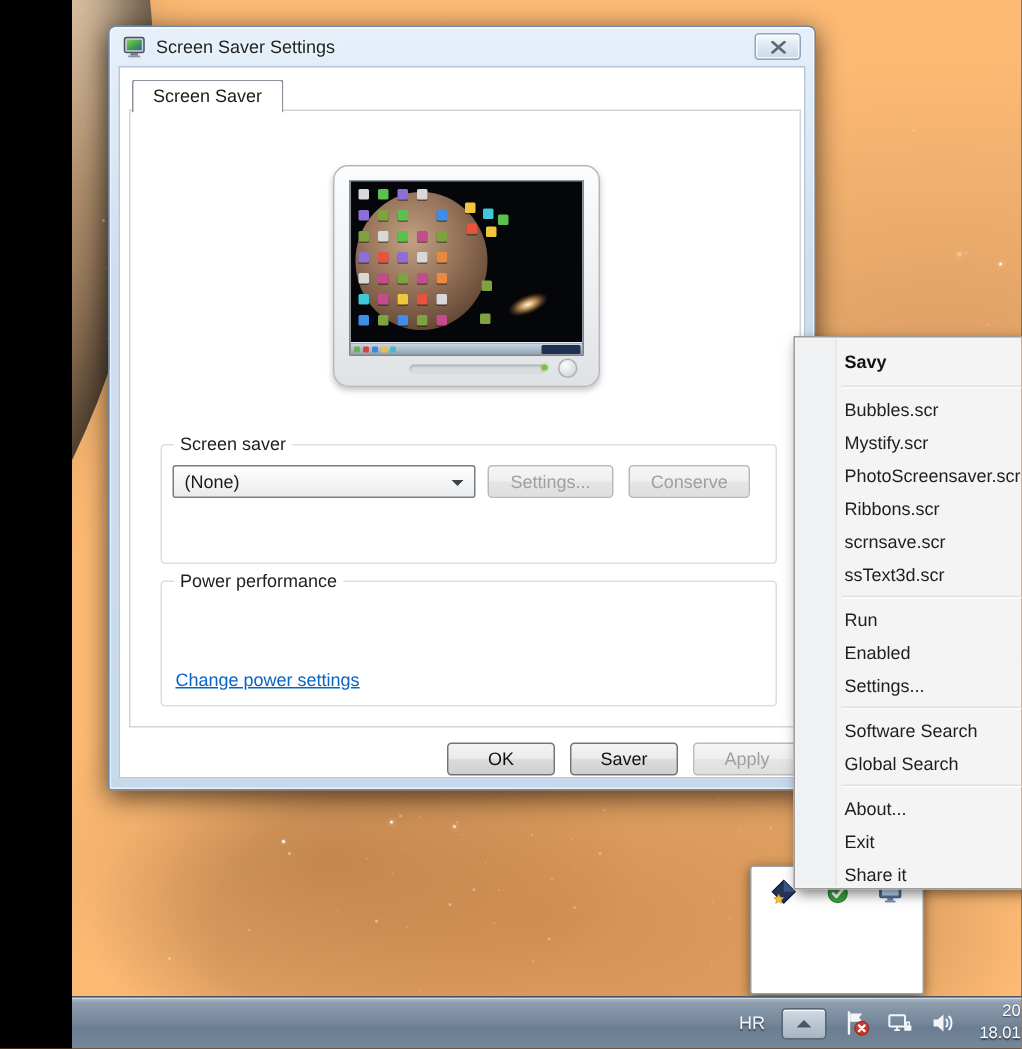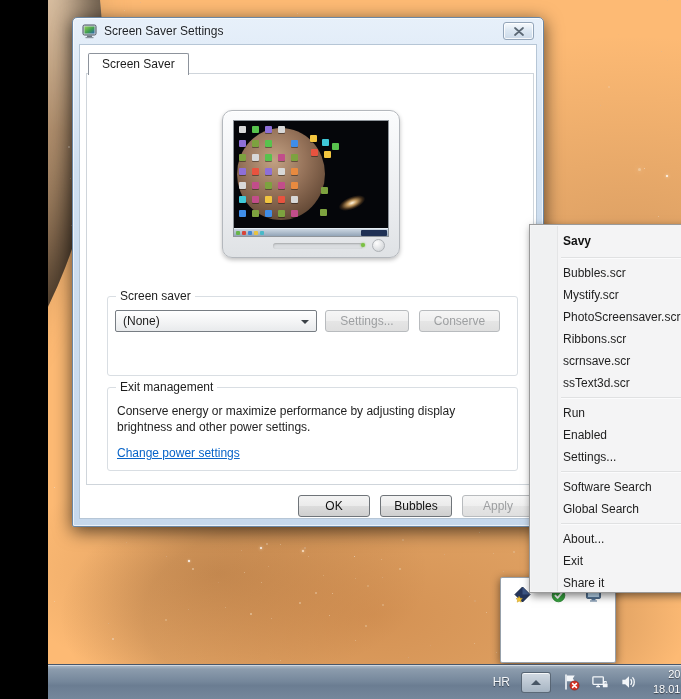--- a/index.html
+++ b/index.html
@@ -387,28 +387,27 @@
           <span class="glabel">Screen saver</span>
           <div class="combo">
             <span>(None)</span>
             <span class="arrow"></span>
           </div>
           <div class="btn disabled b-settings">Settings...</div>
           <div class="btn disabled b-preview">Conserve</div>
         </div>
 
         <div class="groupbox g-power">
-          <span class="glabel">Exit management</span>
-          <div class="power-desc">Conserve energy or maximize performance by adjusting display brightness and other power settings.</div>
+          <span class="glabel">Power performance</span>
           <a class="power-link">Change power settings</a>
         </div>
       </div>
 
       <div class="btn enabled b-ok">OK</div>
-      <div class="btn enabled b-cancel">Bubbles</div>
+      <div class="btn enabled b-cancel">Saver</div>
       <div class="btn disabled b-apply">Apply</div>
     </div>
   </div>
 
   <div class="tray-popup">
     <div class="popup-icons">
       <svg class="p-icon" style="left:13px" viewBox="0 0 17 17">
         <polygon points="8.5,1 16,8.5 8.5,16 1,8.5" fill="#24355c" stroke="#10203e" stroke-width="1"></polygon>
         <polygon points="8.5,1 16,8.5 8.5,8.5" fill="#3c5584"></polygon>
         <path d="M5 10.2 L6.2 12.2 L8.4 12.5 L6.8 14 L7.2 16.2 L5.2 15.1 L3.2 16.2 L3.6 14 L2 12.5 L4.2 12.2 Z" fill="#f4c437" stroke="#c79a1e" stroke-width="0.5"></path>

